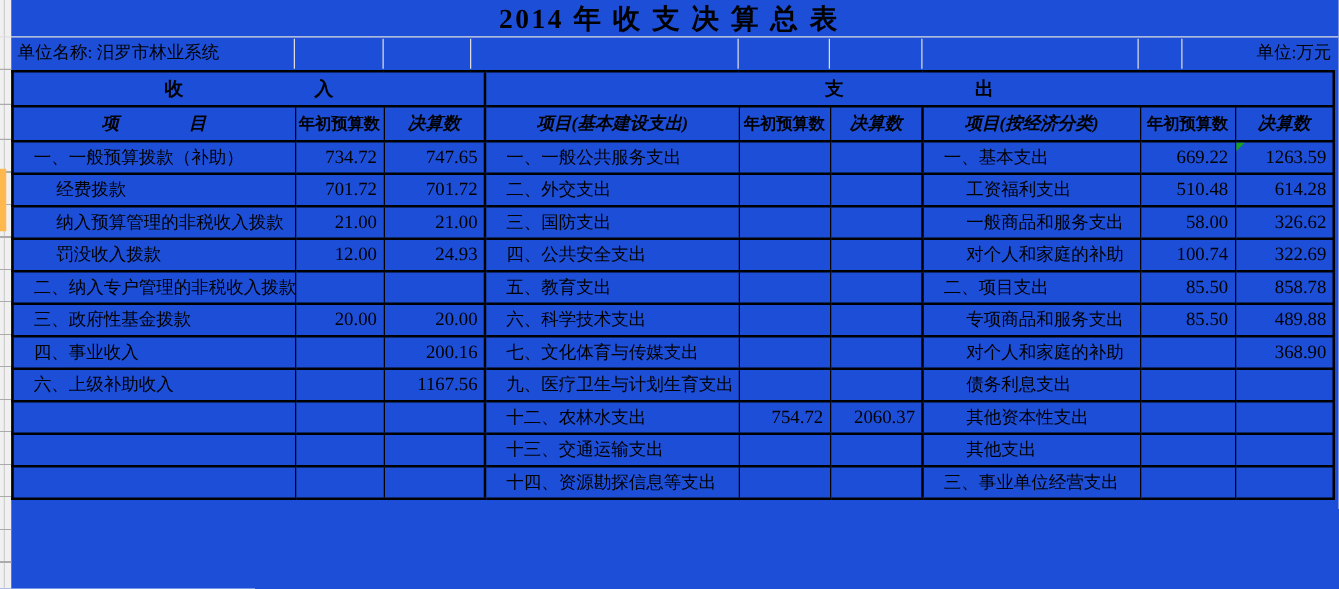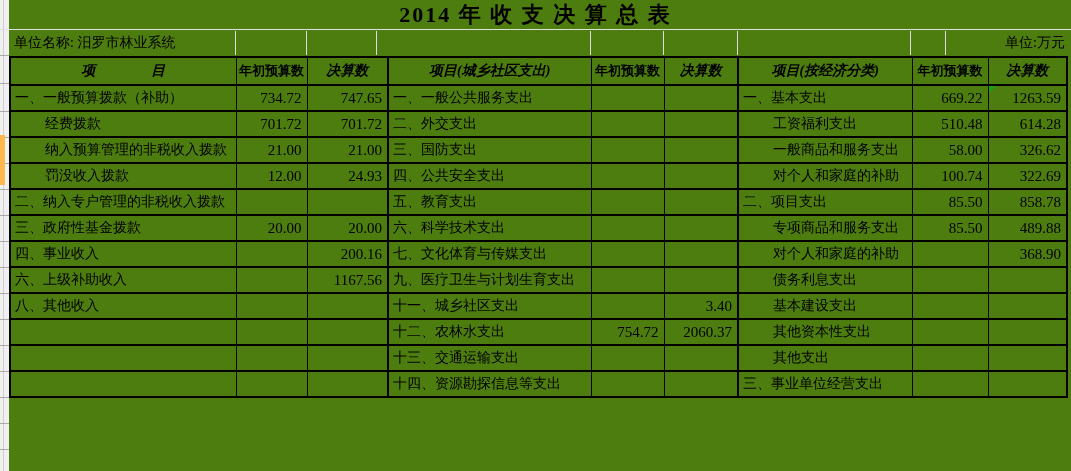--- a/index.html
+++ b/index.html
@@ -1,17 +1,17 @@
 <!DOCTYPE html>
 <html><head>
 <meta charset="utf-8">
 <style>
   html,body{margin:0;padding:0;background:#fff;}
   .screen{
-    position:relative;width:1071px;height:471px;overflow:hidden;background:#4d7c0f;
+    position:relative;width:1071px;height:471px;overflow:hidden;background:#1d4ed8;
     font-family:"Liberation Serif","DejaVu Serif",serif;color:#000;
   }
   
   .strip{position:absolute;left:0;top:0;width:9px;height:471px;background:#f0f0f0;}
   .strip .vline{position:absolute;left:3px;top:0;width:1px;height:471px;background:#cfcfcf;}
   .strip .hline{position:absolute;left:0;width:9px;height:1px;background:#ababab;}
   .strip .hrep{position:absolute;left:0;top:112px;width:9px;height:364px;
     background:repeating-linear-gradient(to bottom,transparent 0 25px,#ababab 25px 26px);}
   .row-marker{position:absolute;left:0;top:135px;width:5px;height:50px;background:#ffb84d;}
   
@@ -27,21 +27,21 @@
   table.grid{position:absolute;left:9px;top:56px;width:1057px;border-collapse:collapse;table-layout:fixed;}
   .grid td,.grid th{border:1px solid #000;border-top-width:2px;border-bottom-width:2px;
     padding:0;overflow:hidden;white-space:nowrap;font-weight:normal;}
   .grid thead tr{height:28px;}
   .grid tbody tr{height:26px;}
   .grid th{font-weight:bold;text-align:center;font-size:15px;}
   .grid th.colhead{font-size:14px;font-style:italic;}
   .grid th.small{font-size:13px;margin-top:32px;}
   .sec-l{border-left-width:2px !important;}
   .sec-r{border-right-width:2px !important;}
-  td.item{font-size:14px;text-align:left;padding-left:4px;}
+  td.item{font-size:14px;text-align:left;padding-left:16px;}
   td.item.indent{padding-left:34px;}
   td.num{font-size:15px;text-align:right;padding-right:5px;position:relative;}
   .tri{position:absolute;left:0;top:0;width:0;height:0;
     border-top:7px solid #1aa11a;border-right:7px solid transparent;}
 </style>
 </head>
 <body>
 
 <div class="screen">
 
@@ -78,24 +78,28 @@
         <col style="width:81px">
       <col style="width:203px">
         <col style="width:73px">
         <col style="width:74px">
       <col style="width:174px">
         <col style="width:76px">
         <col style="width:79px">
     </colgroup>
     <thead>
       <tr>
+        <th colspan="3" class="sec-l">收　　　　　　　入</th>
+        <th colspan="6" class="sec-l sec-r">支　　　　　　　出</th>
+      </tr>
+      <tr>
         <th class="colhead sec-l">项　　　　目</th>
         <th class="small">年初预算数</th>
         <th class="colhead">决算数</th>
-        <th class="colhead sec-l">项目(城乡社区支出)</th>
+        <th class="colhead sec-l">项目(基本建设支出)</th>
         <th class="small">年初预算数</th>
         <th class="colhead">决算数</th>
         <th class="colhead sec-l">项目(按经济分类)</th>
         <th class="small">年初预算数</th>
         <th class="colhead sec-r">决算数</th>
       </tr>
     </thead>
     <tbody>
         <tr>
           <td class="item sec-l">一、一般预算拨款（补助）</td>
@@ -179,31 +183,20 @@
           <td class="num"></td>
           <td class="num">1167.56</td>
           <td class="item sec-l">九、医疗卫生与计划生育支出</td>
           <td class="num"></td>
           <td class="num"></td>
           <td class="item sec-l indent">债务利息支出</td>
           <td class="num"></td>
           <td class="num sec-r"></td>
         </tr>
         <tr>
-          <td class="item sec-l">八、其他收入</td>
-          <td class="num"></td>
-          <td class="num"></td>
-          <td class="item sec-l">十一、城乡社区支出</td>
-          <td class="num"></td>
-          <td class="num">3.40</td>
-          <td class="item sec-l indent">基本建设支出</td>
-          <td class="num"></td>
-          <td class="num sec-r"></td>
-        </tr>
-        <tr>
           <td class="item sec-l"></td>
           <td class="num"></td>
           <td class="num"></td>
           <td class="item sec-l">十二、农林水支出</td>
           <td class="num">754.72</td>
           <td class="num">2060.37</td>
           <td class="item sec-l indent">其他资本性支出</td>
           <td class="num"></td>
           <td class="num sec-r"></td>
         </tr>

